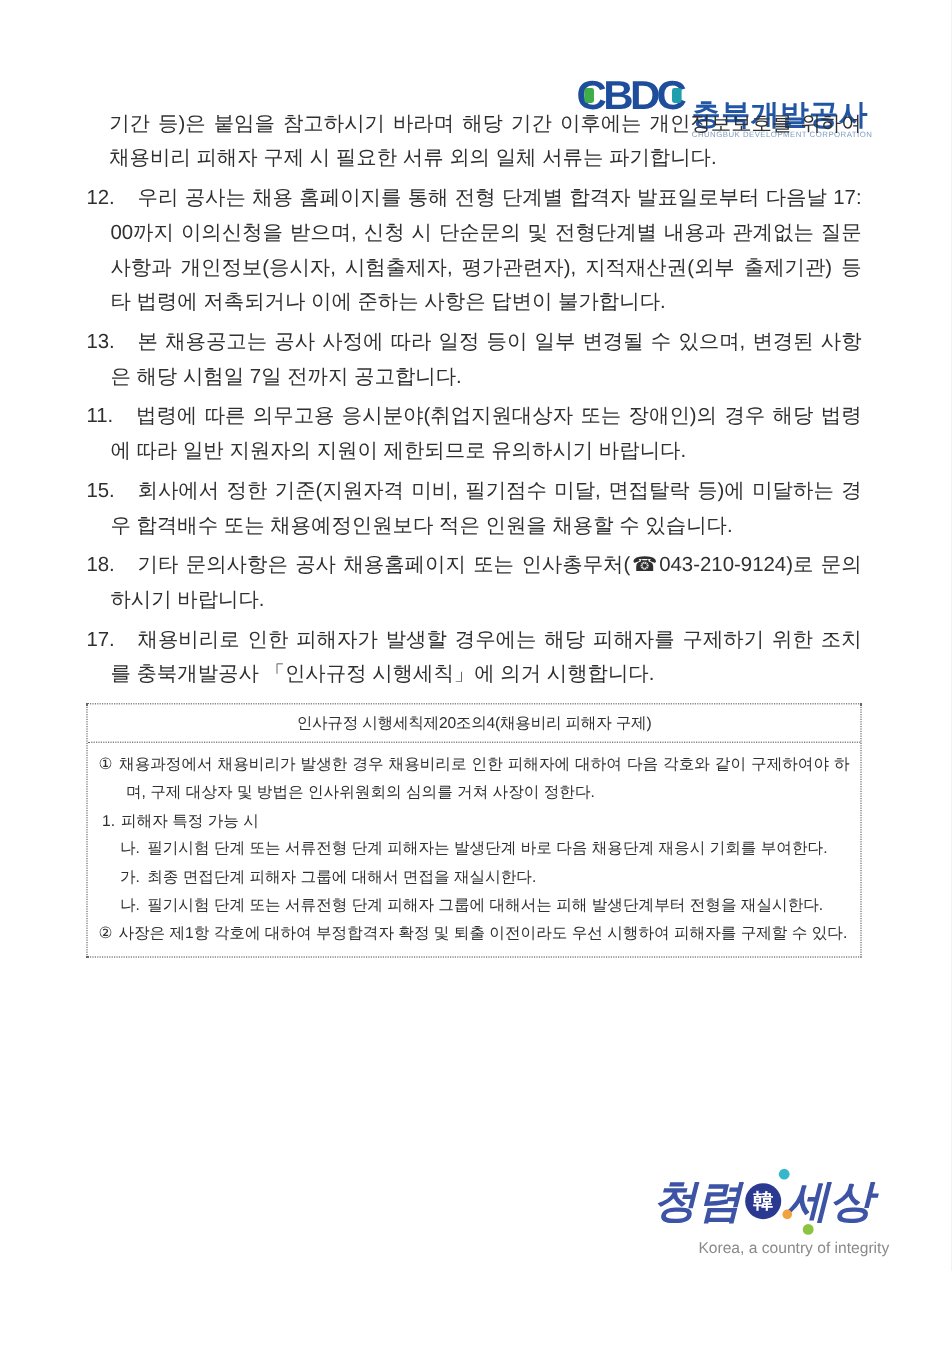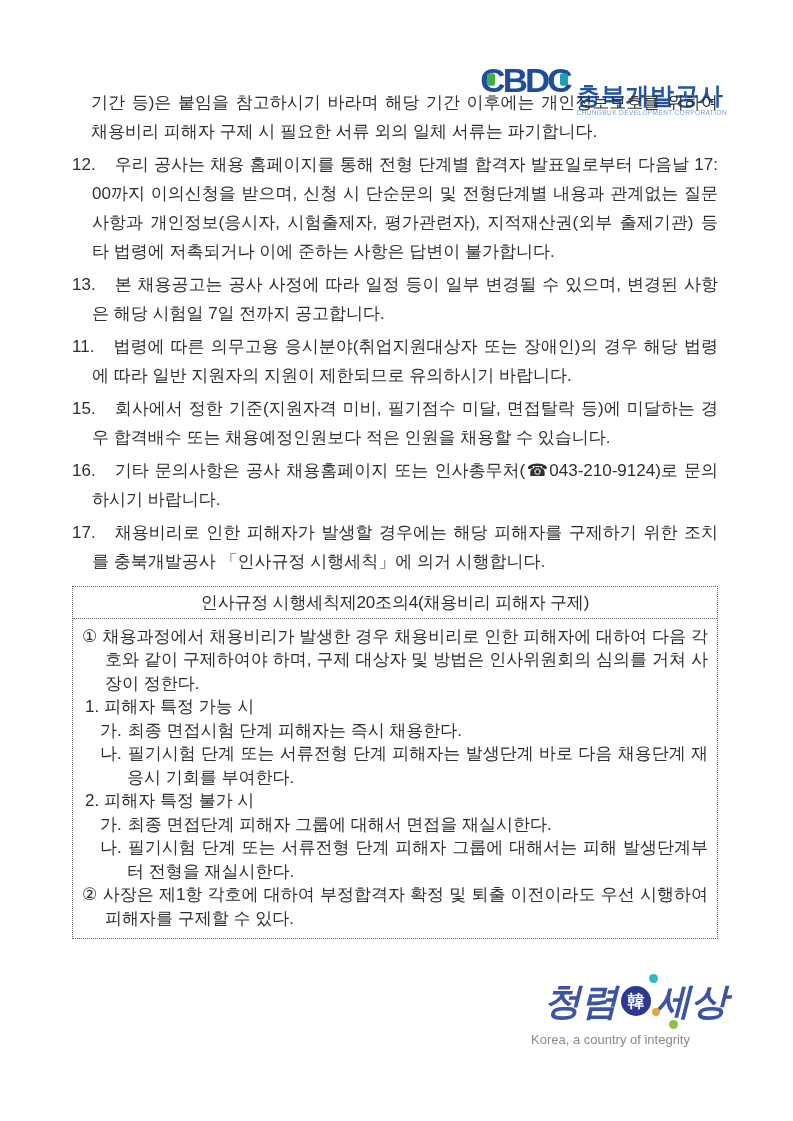--- a/index.html
+++ b/index.html
@@ -38,40 +38,40 @@
     text-align:justify;word-break:break-all;
   }
   .cont-par{padding-left:19px;margin:0 0 4px 0;}
   .num-item{padding-left:20px;text-indent:-20px;margin:0 0 4px 0;}
   .num-item .no{margin-right:19px;}
 
   
   .rule-box{
     margin-top:10px;
     border:1.5px dotted #666;
-    font-size:17px;line-height:23.5px;
+    font-size:13px;line-height:23.5px;
   }
   .rule-title{
     text-align:center;
     padding:4px 6px 3px 6px;
     border-bottom:1.5px dotted #666;
     letter-spacing:-.2px;
   }
   .rule-body{padding:6px 9px 8px 9px;text-align:justify;word-break:break-all;}
   .bl0{padding-left:23px;text-indent:-23px;}
   .bl0 .mk{margin-right:5px;}
   .bl1{margin-left:3px;padding-left:19px;text-indent:-19px;}
   .bl1 .mk{margin-right:5px;}
   .bl2{margin-left:18px;padding-left:27px;text-indent:-27px;}
   .bl2 .mk{margin-right:6px;}
 
   
   .integrity{
     position:absolute;top:974px;right:52px;width:210px;
-    text-align:left;
+    text-align:right;
   }
   .callig{
     position:relative;
     display:flex;align-items:center;justify-content:center;gap:3px;
     font-weight:800;font-size:37px;color:#3d53a5;
     font-family:"Liberation Serif","DejaVu Serif",serif;
     font-style:italic;line-height:1;height:54px;
   }
   .han-circle{
     display:inline-flex;align-items:center;justify-content:center;
@@ -113,43 +113,37 @@
     <div class="num-item">
       <span class="no">13.</span><span>본 채용공고는 공사 사정에 따라 일정 등이 일부 변경될 수 있으며, 변경된 사항은 해당 시험일 7일 전까지 공고합니다.</span>
     </div>
     <div class="num-item">
       <span class="no">11.</span><span>법령에 따른 의무고용 응시분야(취업지원대상자 또는 장애인)의 경우 해당 법령에 따라 일반 지원자의 지원이 제한되므로 유의하시기 바랍니다.</span>
     </div>
     <div class="num-item">
       <span class="no">15.</span><span>회사에서 정한 기준(지원자격 미비, 필기점수 미달, 면접탈락 등)에 미달하는 경우 합격배수 또는 채용예정인원보다 적은 인원을 채용할 수 있습니다.</span>
     </div>
     <div class="num-item">
-      <span class="no">16.</span><span>기타 문의사항은 공사 채용홈페이지 또는 인사총무처(☎043-210-9124)로 문의하시기 바랍니다.</span>
+      <span class="no">18.</span><span>기타 문의사항은 공사 채용홈페이지 또는 인사총무처(☎043-210-9124)로 문의하시기 바랍니다.</span>
     </div>
     <div class="num-item">
       <span class="no">17.</span><span>채용비리로 인한 피해자가 발생할 경우에는 해당 피해자를 구제하기 위한 조치를 충북개발공사 「인사규정 시행세칙」에 의거 시행합니다.</span>
     </div>
 
     <section class="rule-box">
       <div class="rule-title">인사규정 시행세칙제20조의4(채용비리 피해자 구제)</div>
       <div class="rule-body">
         <div class="bl0">
           <span class="mk">①</span><span>채용과정에서 채용비리가 발생한 경우 채용비리로 인한 피해자에 대하여 다음 각호와 같이 구제하여야 하며, 구제 대상자 및 방법은 인사위원회의 심의를 거쳐 사장이 정한다.</span>
         </div>
         <div class="bl1">
           <span class="mk">1.</span><span>피해자 특정 가능 시</span>
         </div>
         <div class="bl2">
-          <span class="mk">가.</span><span>최종 면접시험 단계 피해자는 즉시 채용한다.</span>
-        </div>
-        <div class="bl2">
           <span class="mk">나.</span><span>필기시험 단계 또는 서류전형 단계 피해자는 발생단계 바로 다음 채용단계 재응시 기회를 부여한다.</span>
-        </div>
-        <div class="bl1">
-          <span class="mk">2.</span><span>피해자 특정 불가 시</span>
         </div>
         <div class="bl2">
           <span class="mk">가.</span><span>최종 면접단계 피해자 그룹에 대해서 면접을 재실시한다.</span>
         </div>
         <div class="bl2">
           <span class="mk">나.</span><span>필기시험 단계 또는 서류전형 단계 피해자 그룹에 대해서는 피해 발생단계부터 전형을 재실시한다.</span>
         </div>
         <div class="bl0">
           <span class="mk">②</span><span>사장은 제1항 각호에 대하여 부정합격자 확정 및 퇴출 이전이라도 우선 시행하여 피해자를 구제할 수 있다.</span>
         </div>

